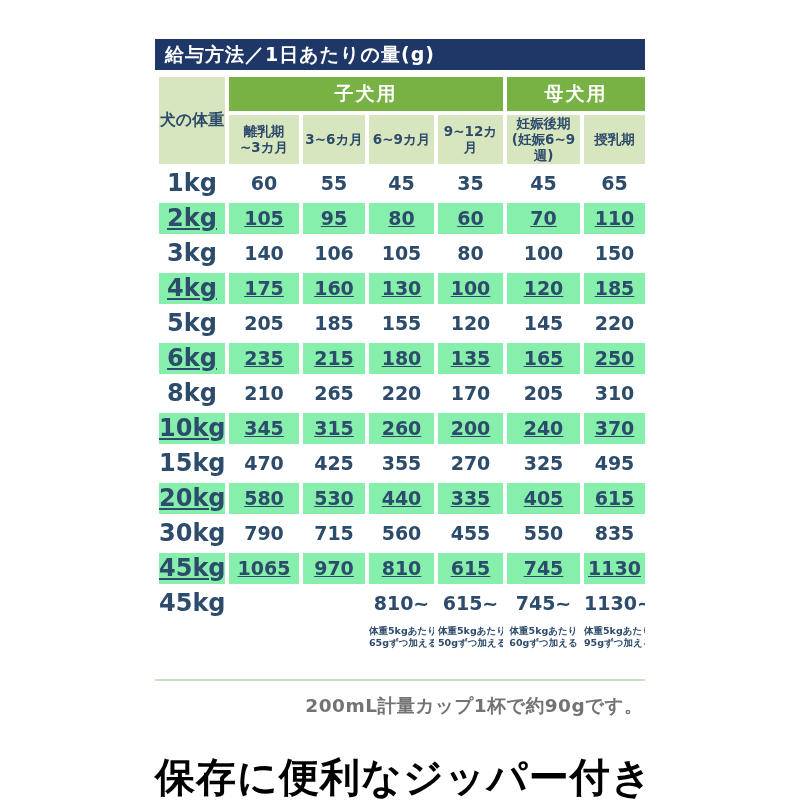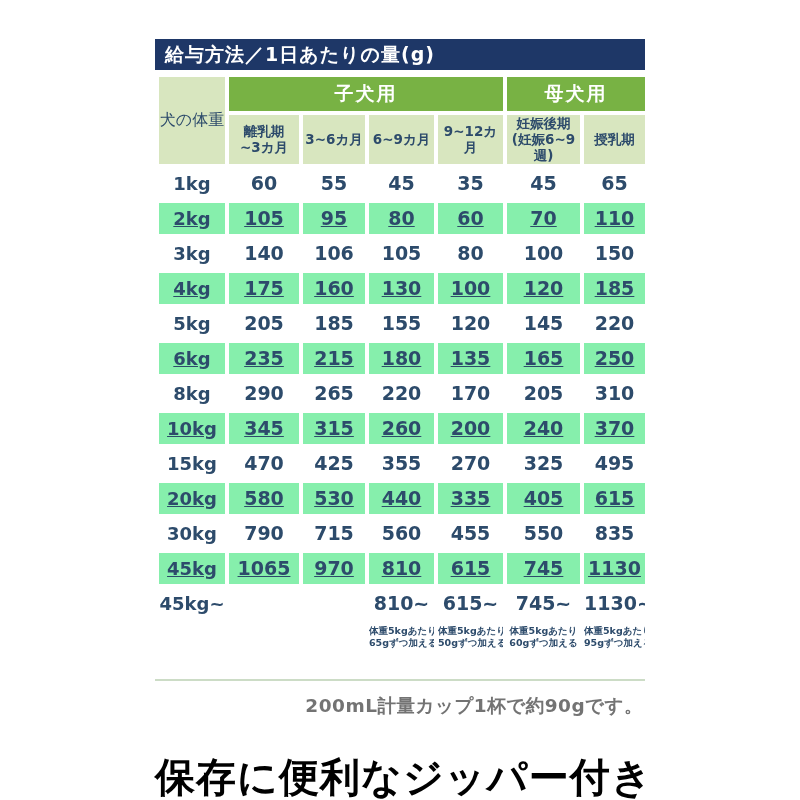--- a/index.html
+++ b/index.html
@@ -41,35 +41,35 @@
     background: #78b244;
     color: #ffffff;
     font-weight: bold;
     font-size: 19px;
     height: 34px;
     letter-spacing: 2px;
   }
   .weight-head {
     background: #d8e6bf;
     color: #2d4b6b;
-    font-weight: normal;
+    font-weight: bold;
     font-size: 16px;
   }
   .col-head {
     background: #d8e6bf;
     color: #2d4b6b;
     font-weight: bold;
     font-size: 13.5px;
     height: 46px;
     line-height: 1.2;
   }
   .col-head span { display: block; }
   .w-cell {
     font-weight: bold;
-    font-size: 18px;
+    font-size: 24px;
     color: #2d4b6b;
     height: 31px;
   }
   .v-cell {
     font-weight: bold;
     font-size: 19px;
     color: #2d4b6b;
     height: 31px;
   }
   tr.green .w-cell, tr.green .v-cell { background: #86efac; text-decoration: underline; }
@@ -204,21 +204,21 @@
           <td class="w-cell">6kg</td>
           <td class="v-cell">235</td>
           <td class="v-cell">215</td>
           <td class="v-cell">180</td>
           <td class="v-cell">135</td>
           <td class="v-cell">165</td>
           <td class="v-cell">250</td>
         </tr>
         <tr>
           <td class="w-cell">8kg</td>
-          <td class="v-cell">290</td>
+          <td class="v-cell">210</td>
           <td class="v-cell">265</td>
           <td class="v-cell">220</td>
           <td class="v-cell">170</td>
           <td class="v-cell">205</td>
           <td class="v-cell">310</td>
         </tr>
         <tr class="green">
           <td class="w-cell">10kg</td>
           <td class="v-cell">345</td>
           <td class="v-cell">315</td>

